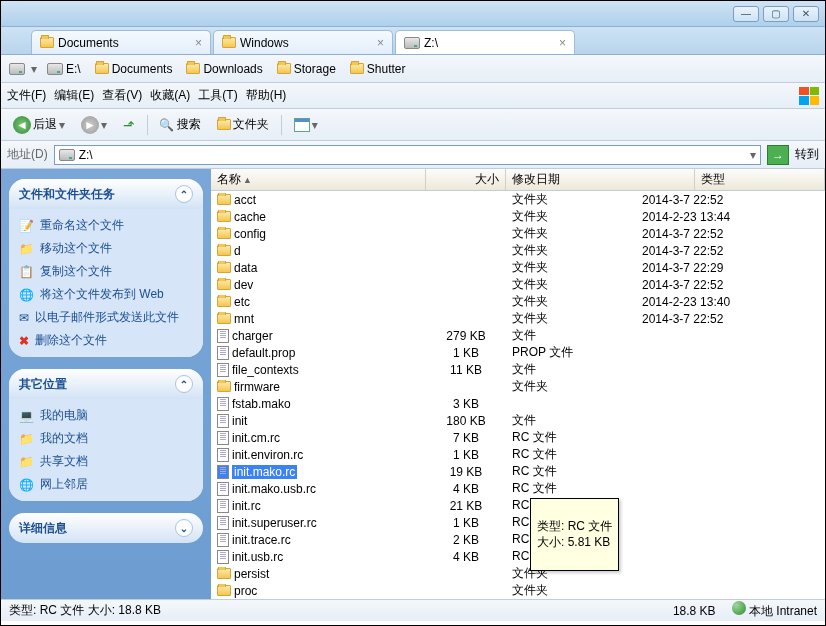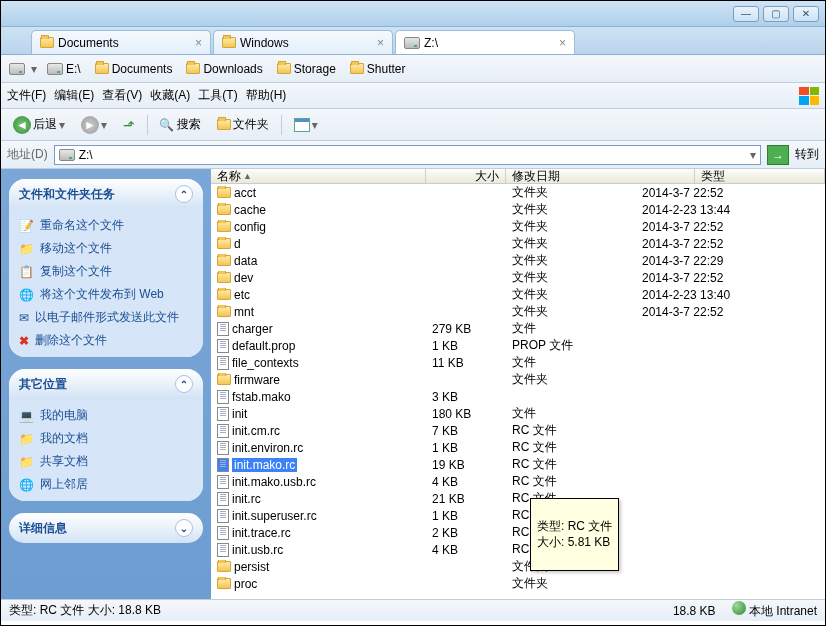--- a/index.html
+++ b/index.html
@@ -32,29 +32,29 @@
 
 .content { display: flex; height: 430px; }
 .sidebar { width: 210px; background: linear-gradient(#7aa7d7,#6d9dd1); padding: 10px 8px; overflow: hidden; }
 .panel { background:#eef3fb; border-radius:16px; margin-bottom:12px; overflow:hidden; }
 .panel-header { background: linear-gradient(#fff,#d3e3f5); padding:6px 10px; display:flex; align-items:center; justify-content:space-between; font-weight:bold; color:#1b4f93; cursor:pointer; }
 .panel-body { background:#d6e5f7; padding:8px 10px; display:flex; flex-direction:column; gap:6px; }
 .task-item { display:flex; align-items:center; gap:6px; color:#1b4f93; cursor:pointer; }
 .chev { width:18px; height:18px; border-radius:50%; background:#fff; border:1px solid #a8c2e2; display:flex; align-items:center; justify-content:center; color:#1b4f93; font-size:10px; }
 
 .filelist { flex:1; background:#fff; display:flex; flex-direction:column; }
-.list-header { height:15px; background:linear-gradient(#fcfcfc,#ece9d8); border-bottom:1px solid #c0cedc; display:flex; }
+.list-header { height:22px; background:linear-gradient(#fcfcfc,#ece9d8); border-bottom:1px solid #c0cedc; display:flex; }
 .col { border-right:1px solid #d0d0c0; padding:3px 6px; display:flex; align-items:center; gap:2px; }
 .col-name{width:215px}.col-size{width:80px;justify-content:flex-end}.col-type{width:130px}.col-date{flex:1}
 .sort-arrow { font-size:9px; color:#666; }
 .rows { flex:1; overflow-y:auto; overflow-x:hidden; }
 .row { height:17px; display:flex; align-items:center; cursor:pointer; }
 .row.selected .cell-name span { background:#3b82f6; color:#fff; padding:0 2px; }
 .cell { padding:0 6px; white-space:nowrap; overflow:hidden; text-overflow:ellipsis; }
-.cell-name{width:215px;display:flex;align-items:center;gap:3px}.cell-size{width:80px;text-align:left}.cell-type{width:130px}.cell-date{flex:1}
+.cell-name{width:215px;display:flex;align-items:center;gap:3px}.cell-size{width:80px;text-align:center}.cell-type{width:130px}.cell-date{flex:1}
 
 .statusbar { height:22px; background:linear-gradient(#f4f7fb,#e6eef7); border-top:1px solid #c0cedc; display:flex; align-items:center; padding:0 8px; gap:8px; }
 .status-right { margin-left:auto; display:flex; align-items:center; gap:16px; }
 
 .ico-folder { width:14px; height:11px; background:linear-gradient(#ffe9a8,#f4c653); border:1px solid #d4a636; border-radius:1px; display:inline-block; position:relative; }
 .ico-folder::before { content:""; position:absolute; top:-3px; left:0; width:6px; height:3px; background:#f4c653; border:1px solid #d4a636; border-bottom:none; border-radius:1px 1px 0 0; }
 .ico-file { width:12px; height:14px; background:#fff; border:1px solid #888; display:inline-block; position:relative; }
 .ico-file::after { content:""; position:absolute; top:1px; left:2px; right:2px; height:1px; background:#aac; box-shadow:0 2px #aac,0 4px #aac,0 6px #aac; }
 .ico-drive { width:16px; height:12px; background:linear-gradient(#e8e8e8,#bbb); border:1px solid #888; border-radius:2px; display:inline-block; position:relative; }
 .ico-drive::after { content:""; position:absolute; bottom:1px; right:2px; width:3px; height:2px; background:#4a8; }

